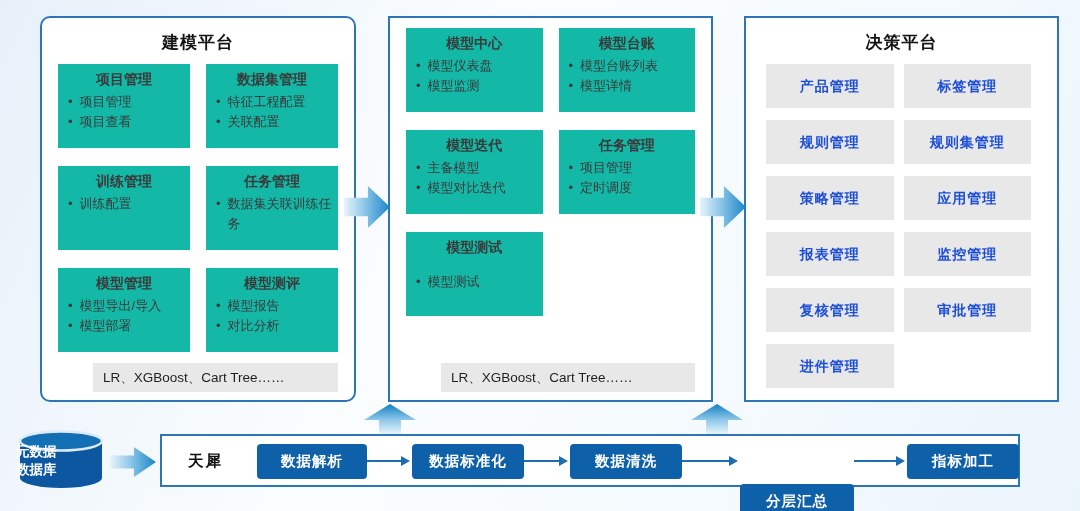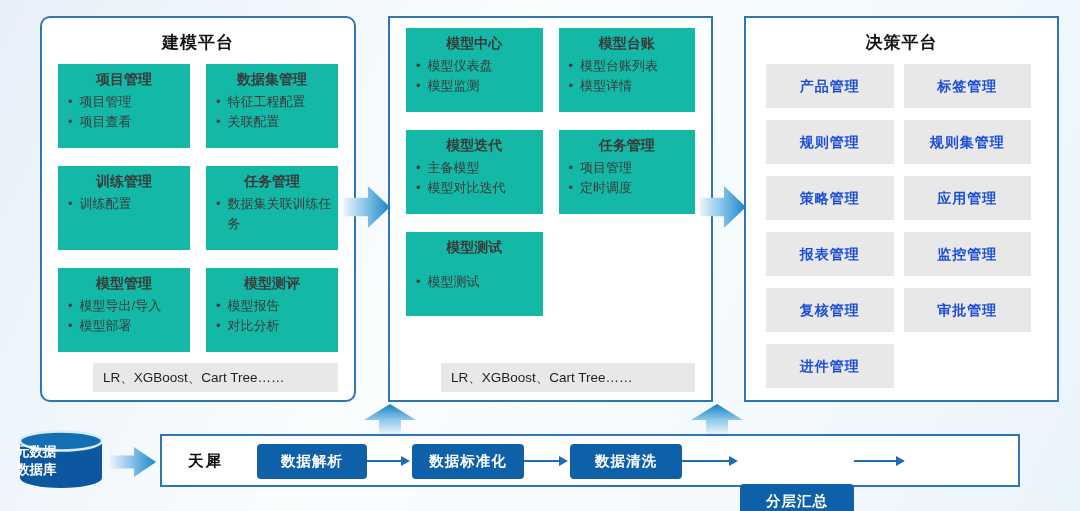--- a/index.html
+++ b/index.html
@@ -183,20 +183,21 @@
   </div>
   <div class="arrow-right small"></div>
 
   <div class="pipeline">
     <div class="engine-label">天犀</div>
 
     <div class="step-btn" style="left:95px;width:110px;">数据解析</div>
     <div class="step-btn" style="left:250px;width:112px;">数据标准化</div>
     <div class="step-btn" style="left:408px;width:112px;">数据清洗</div>
     <div class="step-btn" style="left:578px;width:114px;margin-top:40px;">分层汇总</div>
+    <div class="step-btn" style="left:745px;width:112px;">指标加工</div>
 
     <div class="pipe-arrow" style="left:205px;width:34px;"></div>
     <div class="pipe-arrow" style="left:362px;width:35px;"></div>
     <div class="pipe-arrow" style="left:520px;width:47px;"></div>
     <div class="pipe-arrow" style="left:692px;width:42px;"></div>
   </div>
 
 </div>
 
 </body></html>

